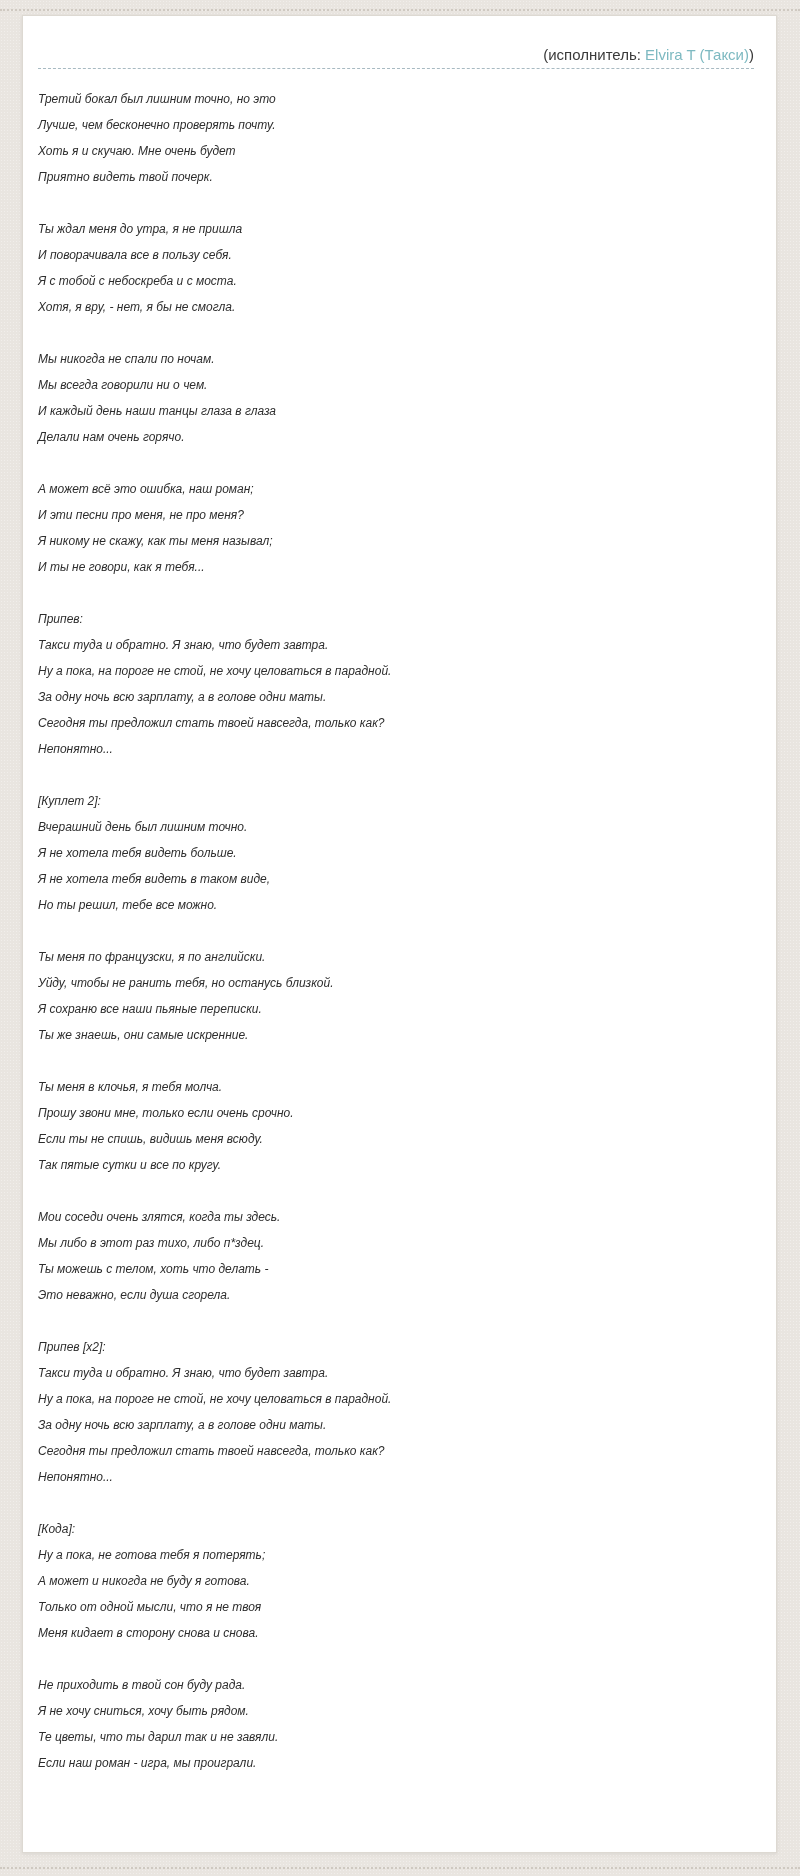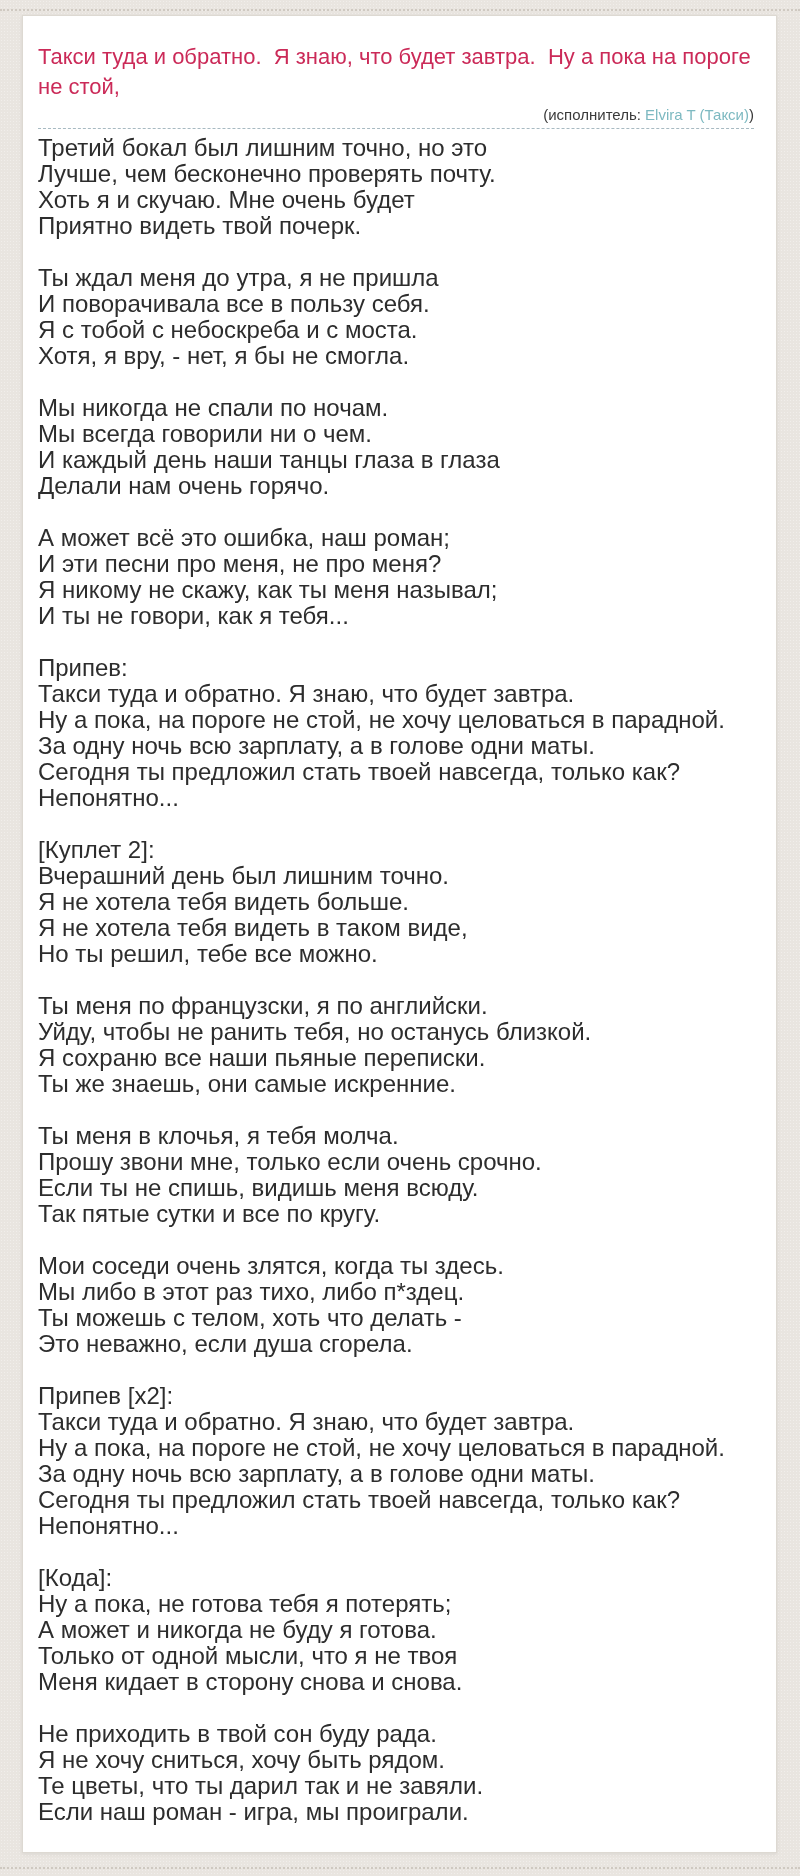--- a/index.html
+++ b/index.html
@@ -56,34 +56,34 @@
     color: #7db9c1;
     text-decoration: none;
     cursor: pointer;
   }
   .divider {
     border-bottom: 1px dashed #a8bac2;
     height: 4px;
     margin: 0;
   }
   .lyrics {
-    margin-top: 6px;
-    font-size: 24px;
+    margin-top: 17px;
+    font-size: 12px;
     line-height: 26px;
     color: #2d2d2d;
     white-space: pre-line;
+    font-style: italic;
   }
 </style>
 </head>
 <body>
 
 <div class="seam seam-top"></div>
 
 <div class="card">
-  <h1 class="title">Такси туда и обратно.  Я знаю, что будет завтра.  Ну а пока на пороге не стой,</h1>
   <div class="artist"><span>(исполнитель: </span><a class="artist-link" href="#">Elvira T (Такси)</a><span>)</span></div>
   <div class="divider"></div>
   <div class="lyrics">Третий бокал был лишним точно, но это
 Лучше, чем бесконечно проверять почту.
 Хоть я и скучаю. Мне очень будет
 Приятно видеть твой почерк.
 
 Ты ждал меня до утра, я не пришла
 И поворачивала все в пользу себя.
 Я с тобой с небоскреба и с моста.

